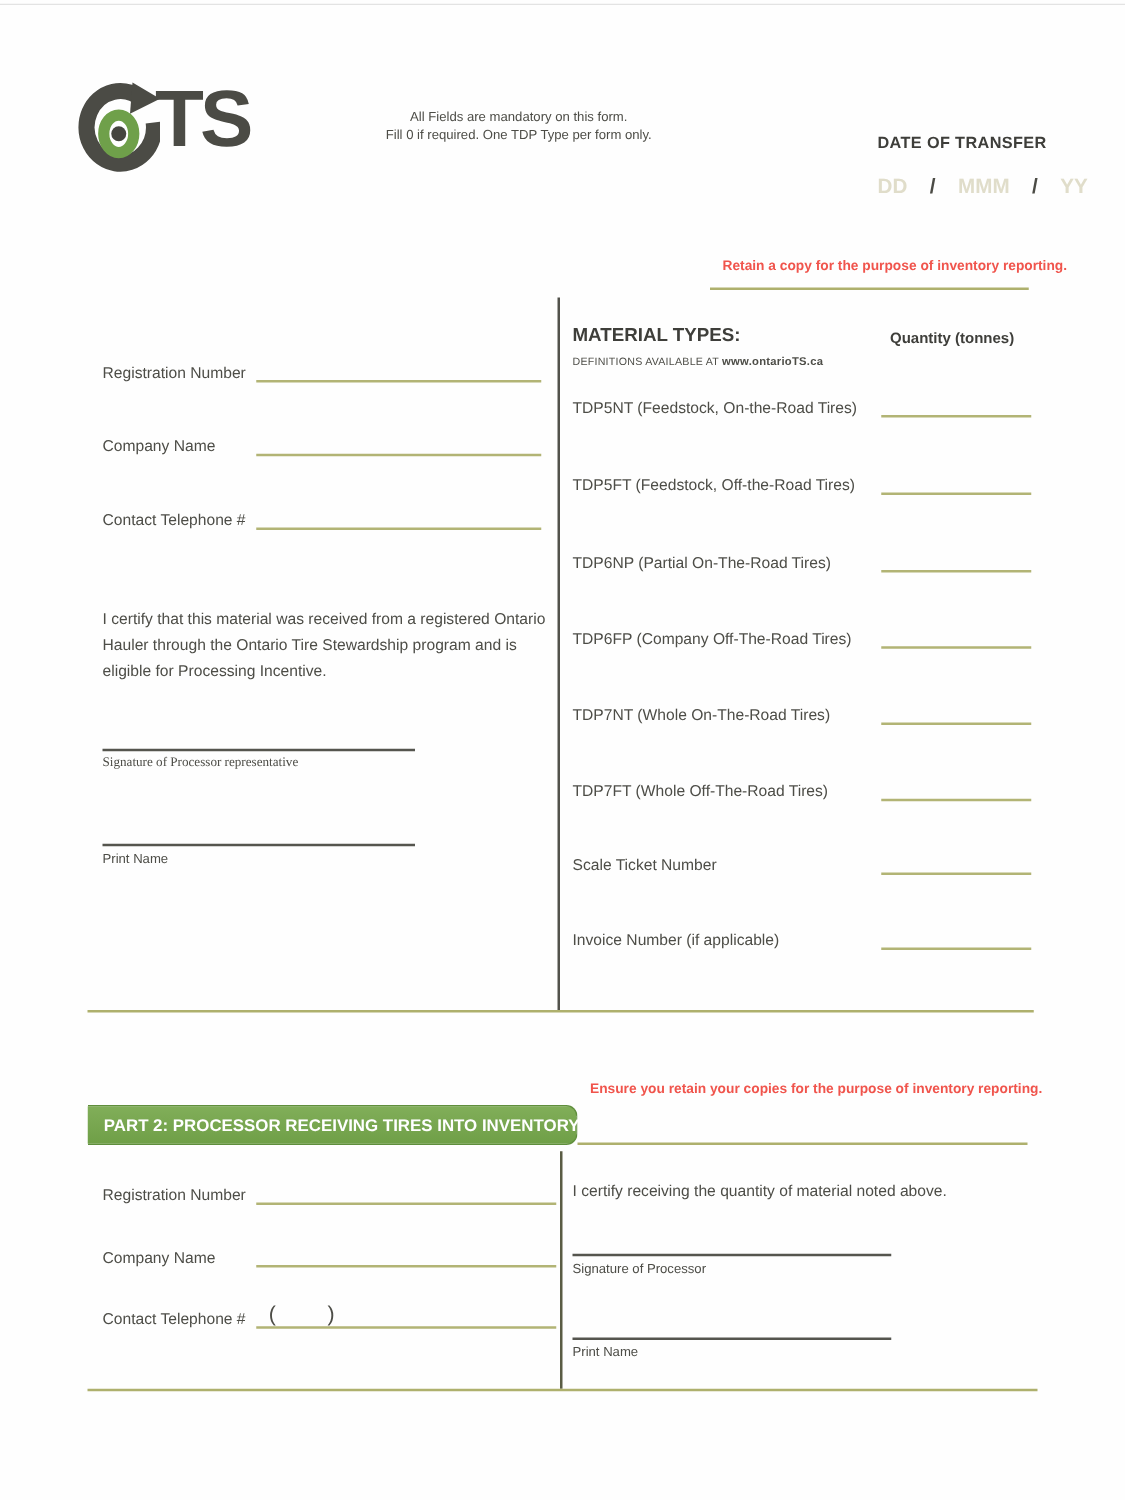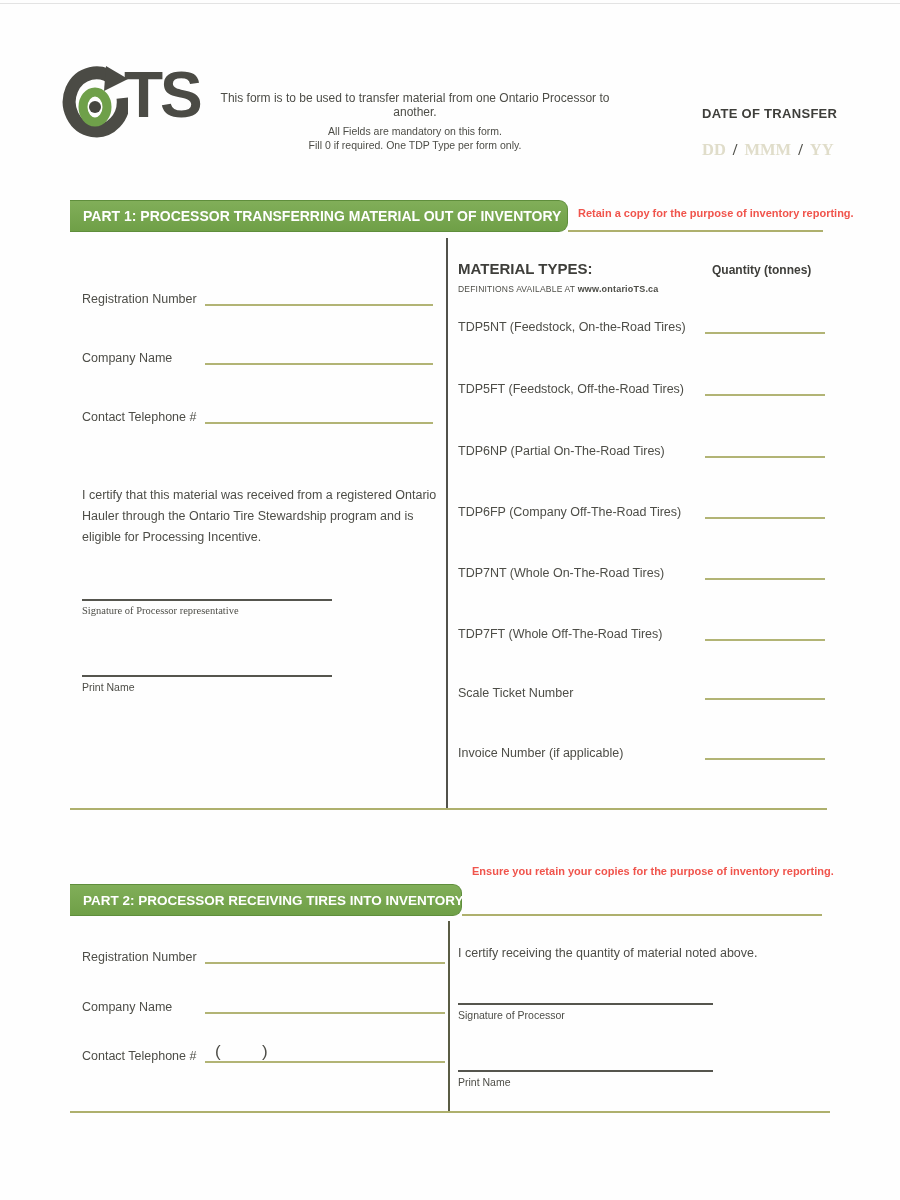--- a/index.html
+++ b/index.html
@@ -11,21 +11,21 @@
   .logo{position:absolute;left:62px;top:64px;width:140px;height:84px;}
   .logo svg{position:absolute;left:0;top:0;}
   .logo .letters{position:absolute;left:62px;top:-6px;font-size:64px;font-weight:bold;color:#4b4b45;letter-spacing:-3px;}
   .title-block{position:absolute;left:200px;top:82px;width:430px;text-align:center;}
   .title{font-size:17.5px;font-weight:bold;color:#3e3e3a;letter-spacing:0.2px;}
   .sub1{margin-top:9px;font-size:12px;color:#4d4d47;}
   .sub2{margin-top:6px;font-size:10.5px;color:#4d4d47;}
   .sub3{margin-top:2px;font-size:10.5px;color:#4d4d47;}
   .date-block{position:absolute;left:702px;top:106px;width:190px;}
   .date-label{font-size:13px;font-weight:bold;color:#3e3e3a;letter-spacing:0.3px;}
-  .date-value{margin-top:19px;font-size:16.5px;font-weight:bold;color:#e0ddca;display:flex;gap:7px;align-items:center;font-family:Liberation Serif, serif;}
+  .date-value{margin-top:19px;font-size:16.5px;font-weight:bold;color:#e0ddca;display:flex;gap:18px;align-items:center;}
   .date-sep{color:#4b4b45;}
 
   
   .bar{position:absolute;height:32px;background:linear-gradient(#81ae59,#6f9f47);border:1px solid #5f8e3c;border-left:none;border-radius:0 9px 9px 0;color:#ffffff;font-weight:bold;line-height:31px;padding-left:13px;box-sizing:border-box;white-space:nowrap;}
   .bar1{left:70px;top:200px;width:498px;font-size:14px;}
   .bar2{left:70px;top:884px;width:392px;font-size:13.5px;text-align:center;}
   .rednote{position:absolute;color:#f0544c;font-weight:bold;font-size:11px;white-space:nowrap;}
   .rednote1{left:578px;top:207px;}
   .rednote2{left:472px;top:865px;}
   .oliveline{position:absolute;height:2px;background:#aeb06d;}
@@ -70,37 +70,35 @@
     <svg width="66" height="84" viewBox="0 0 66 84">
       <path d="M 52 16 A 27 29 0 1 0 61 34" fill="none" stroke="#4b4b45" stroke-width="13"></path>
       <polygon points="44,2 66,15 42,27" fill="#4b4b45"></polygon>
       <ellipse cx="33" cy="43" rx="12" ry="15" fill="none" stroke="#6fa04a" stroke-width="9"></ellipse>
       <circle cx="33" cy="43" r="6" fill="#45453f"></circle>
     </svg>
     <span class="letters">TS</span>
   </div>
 
   <div class="title-block">
-    <div class="sub1">This form is to be used to transfer material from one Ontario Processor to another.</div>
     <div class="sub2">All Fields are mandatory on this form.</div>
     <div class="sub3">Fill 0 if required. One TDP Type per form only.</div>
   </div>
 
   <div class="date-block">
     <div class="date-label">DATE OF TRANSFER</div>
     <div class="date-value">
       <span>DD</span>
       <span class="date-sep">/</span>
       <span>MMM</span>
       <span class="date-sep">/</span>
       <span>YY</span>
     </div>
   </div>
 
-  <div class="bar bar1">PART 1: PROCESSOR TRANSFERRING MATERIAL OUT OF INVENTORY</div>
   <div class="rednote rednote1">Retain a copy for the purpose of inventory reporting.</div>
   <div class="oliveline barline1"></div>
   <div class="vdivider vdiv1"></div>
   <div class="oliveline bottomline1"></div>
 
   <div class="field-row" style="top:289px;">
     <span class="flabel">Registration Number</span>
     <span class="fline fline1"></span>
   </div>
   <div class="field-row" style="top:348px;">

